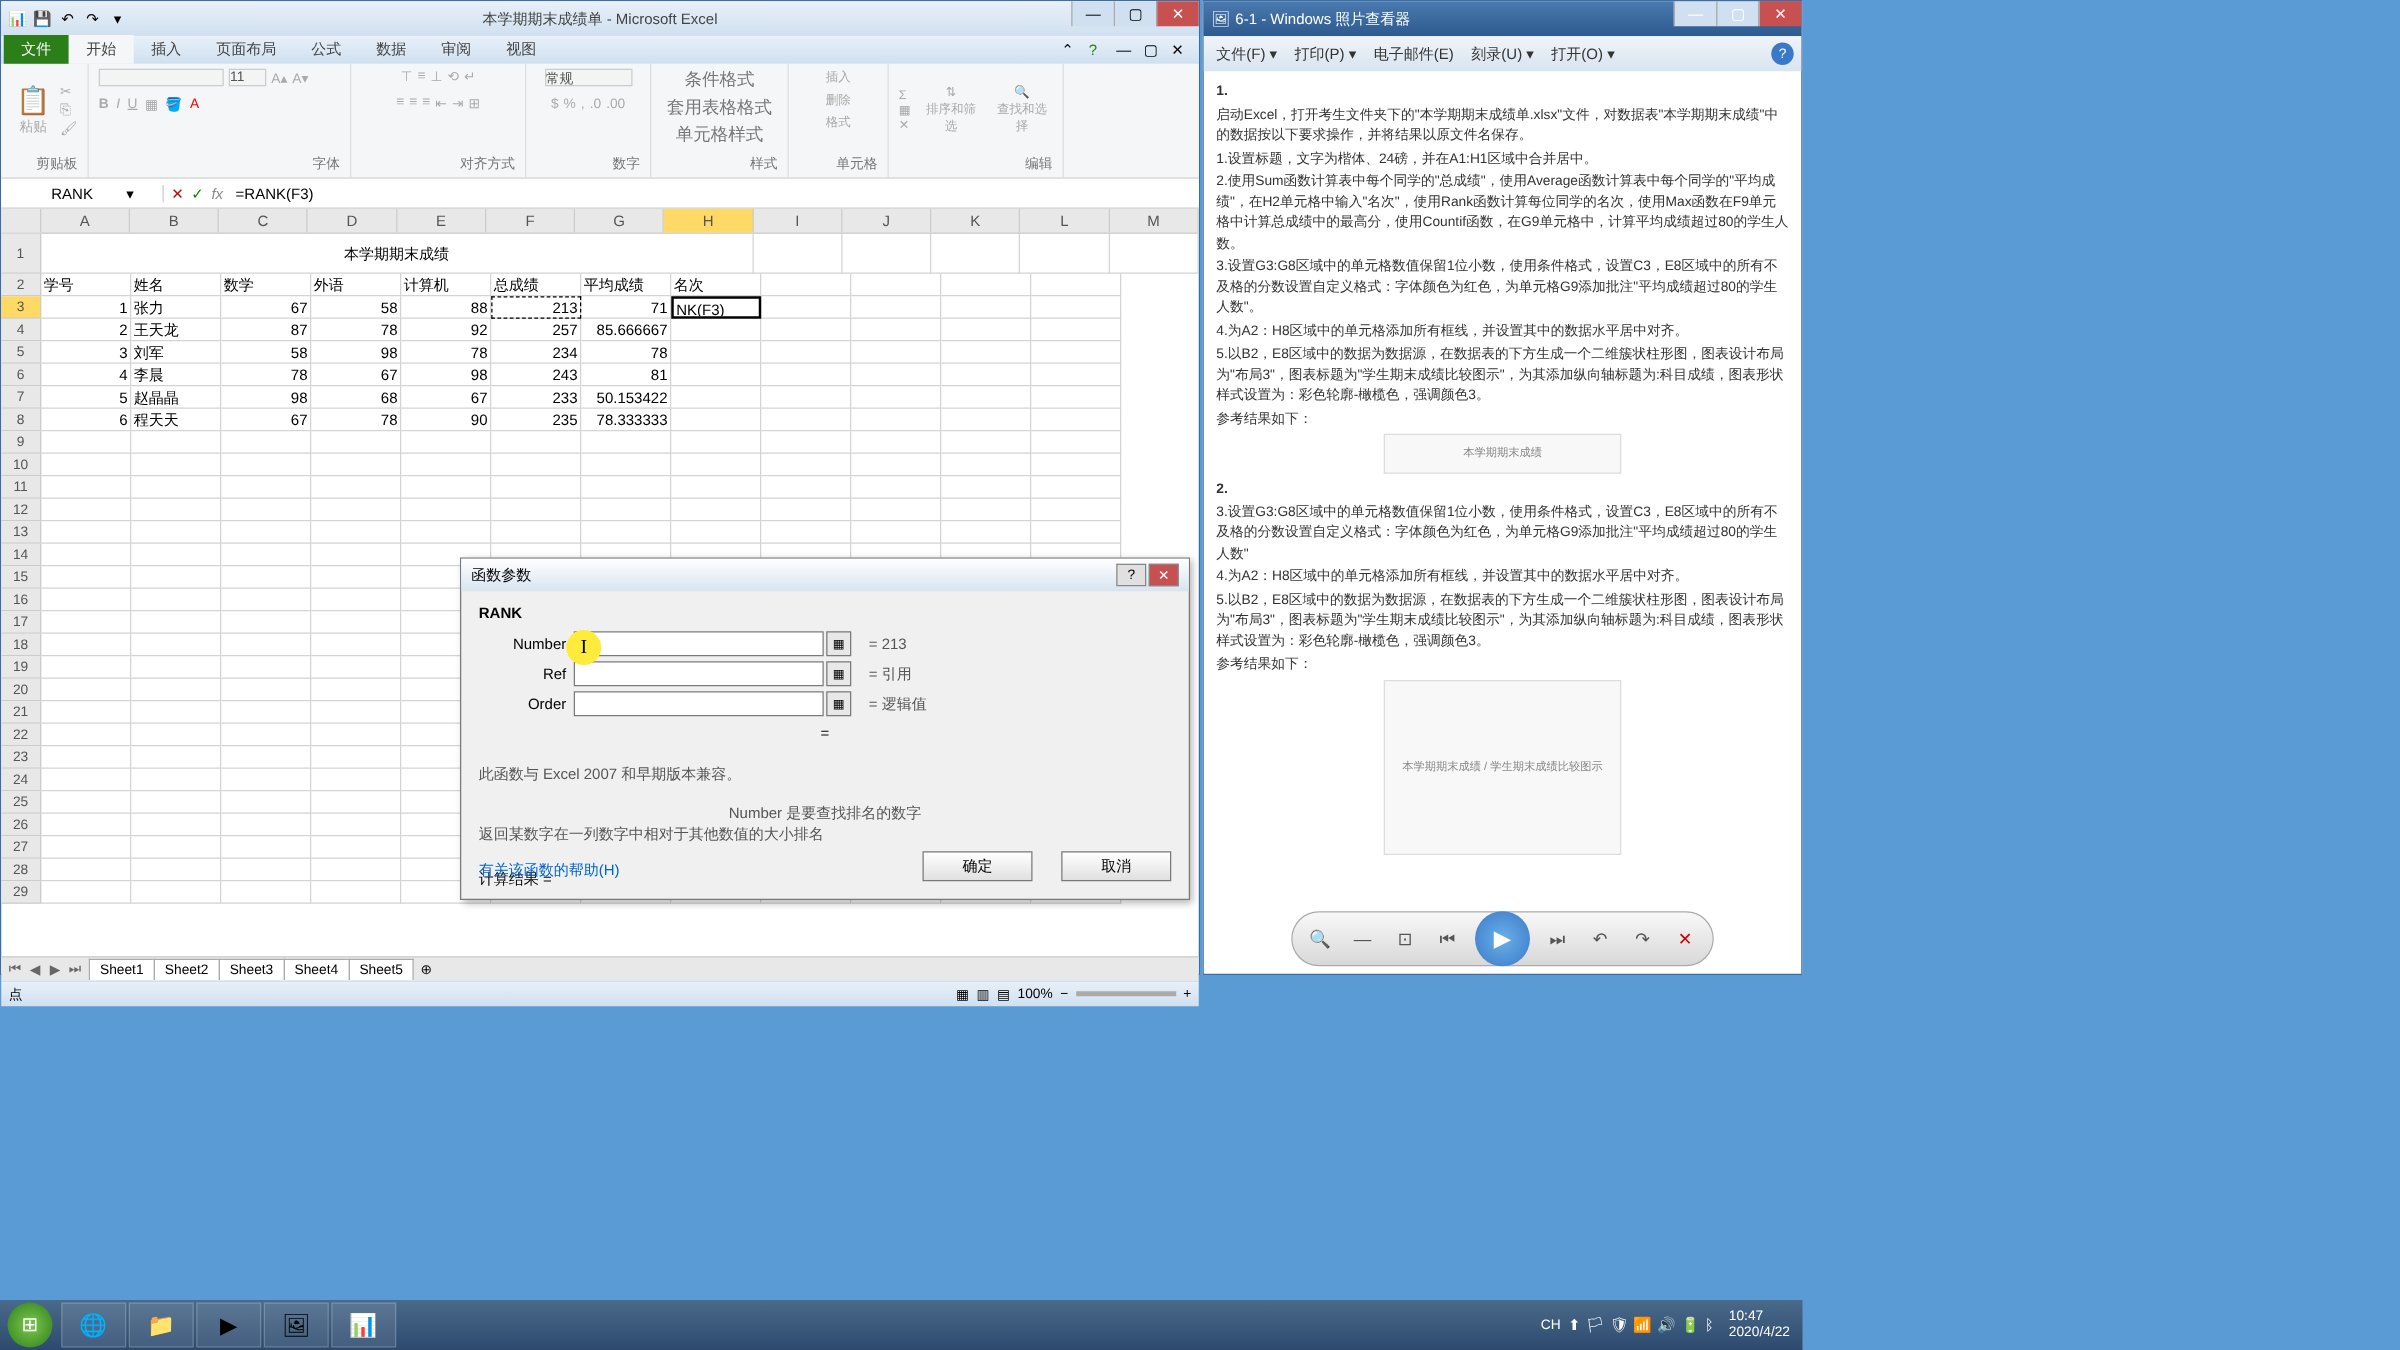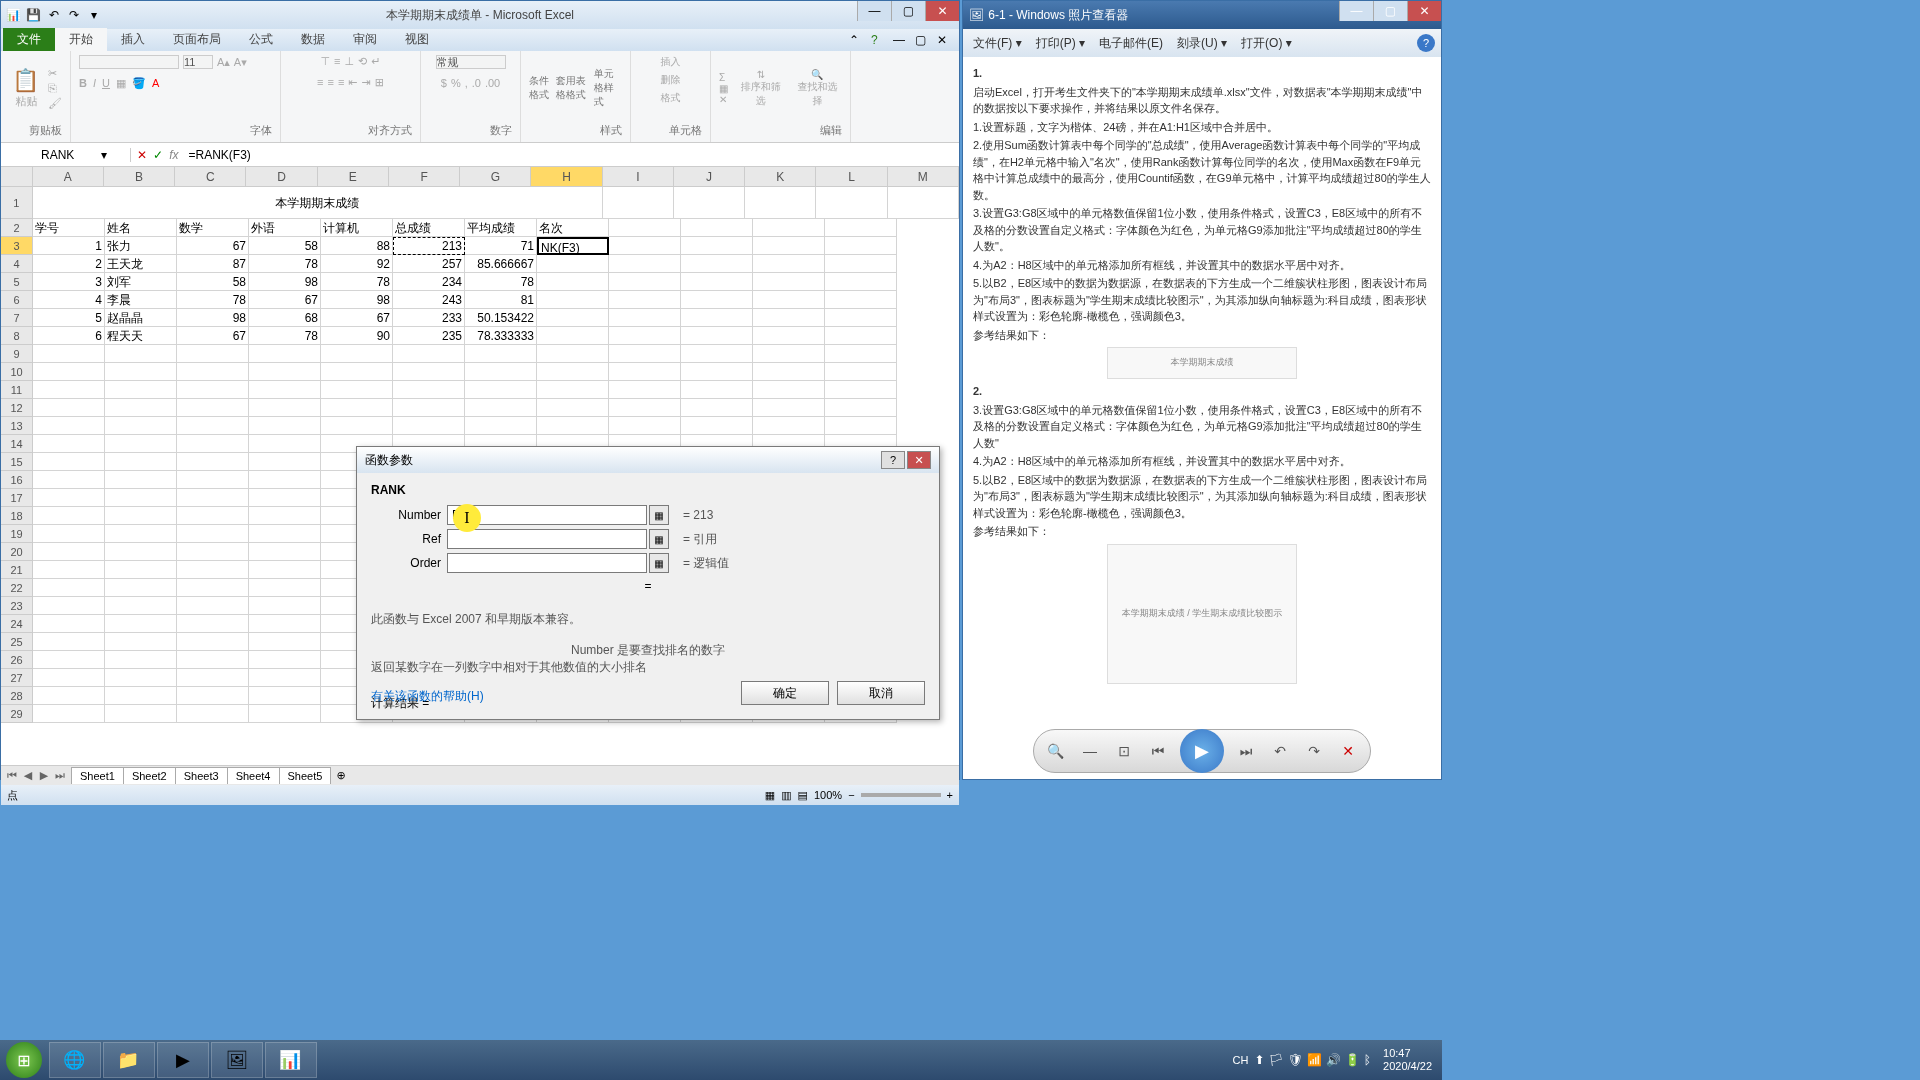--- a/index.html
+++ b/index.html
@@ -58,37 +58,37 @@
 
 .sheet-tabs { height: 20px; background: #e8e8e8; border-top: 1px solid #ccc; display: flex; align-items: center; font-size: 11px; }
 .sheet-tabs .nav { display: flex; gap: 2px; padding: 0 4px; }
 .sheet-tabs .nav span { width: 14px; text-align: center; color: #666; }
 .sheet-tabs .stab { padding: 2px 8px; background: #fff; border: 1px solid #aaa; border-bottom: none; margin-right: -1px; }
 
 .status-bar { height: 20px; background: linear-gradient(#e8f0f8, #d0e0f0); display: flex; align-items: center; font-size: 11px; padding: 0 6px; justify-content: space-between; }
 .zoom { display: flex; align-items: center; gap: 6px; }
 
 
-.fn-dialog { position: absolute; left: 356px; top: 446px; width: 584px; height: 274px; background: #f0f0f0; border: 1px solid #7a7a7a; box-shadow: 2px 2px 6px rgba(0,0,0,0.3); z-index: 100; }
+.fn-dialog { position: absolute; left: 368px; top: 446px; width: 584px; height: 274px; background: #f0f0f0; border: 1px solid #7a7a7a; box-shadow: 2px 2px 6px rgba(0,0,0,0.3); z-index: 100; }
 .fn-dialog .dlg-title { height: 26px; background: linear-gradient(#fff, #d8e4f0); display: flex; align-items: center; padding: 0 8px; font-size: 12px; justify-content: space-between; }
 .fn-dialog .dlg-title .ctrls { display: flex; }
 .fn-dialog .dlg-title .ctrls span { width: 24px; height: 18px; display: inline-flex; align-items: center; justify-content: center; border: 1px solid #888; margin-left: 2px; font-size: 11px; background: #e0e0e0; }
 .fn-dialog .dlg-title .ctrls .x { background: #c75050; color: #fff; }
 .fn-dialog .body { padding: 10px 14px; font-size: 12px; }
 .fn-name { font-weight: bold; margin-bottom: 8px; }
 .fn-row { display: flex; align-items: center; margin-bottom: 4px; }
 .fn-row label { width: 70px; text-align: right; margin-right: 6px; }
 .fn-row input { width: 200px; height: 20px; border: 1px solid #7a7a7a; padding: 0 4px; font-size: 12px; }
 .fn-row .collapse { width: 20px; height: 20px; border: 1px solid #7a7a7a; background: #e8e8e8; margin-left: 2px; display: inline-flex; align-items: center; justify-content: center; font-size: 10px; }
 .fn-row .eq { margin-left: 14px; color: #555; }
 .highlight-number { background: #ffeb3b; border-radius: 50%; width: 28px; height: 28px; display: inline-flex; align-items: center; justify-content: center; position: absolute; left: 453px; top: 504px; z-index: 101; pointer-events: none; }
 .fn-desc { margin-top: 18px; color: #555; line-height: 1.4; }
 .fn-result { margin-top: 20px; }
 .fn-help { color: #0066cc; position: absolute; left: 14px; bottom: 14px; }
-.fn-buttons { position: absolute; right: 14px; bottom: 14px; display: flex; gap: 8px; }
+.fn-buttons { position: absolute; right: 14px; bottom: 14px; display: flex; gap: 23px; }
 .fn-buttons button { width: 88px; height: 24px; border: 1px solid #7a7a7a; background: linear-gradient(#fff, #e0e0e0); font-size: 12px; }
 
 
 .photo-window { position: absolute; left: 962px; top: 0; width: 480px; height: 780px; background: #fff; border: 1px solid #3a6ea5; }
 .photo-titlebar { height: 28px; background: linear-gradient(#4a7ab0, #2d5a8e); color: #fff; display: flex; align-items: center; padding: 0 6px; font-size: 12px; position: relative; }
 .photo-menubar { height: 28px; background: linear-gradient(#f0f4f8, #d8e4f0); display: flex; align-items: center; font-size: 12px; padding: 0 4px; gap: 2px; position: relative; }
 .photo-menubar .mitem { padding: 2px 6px; color: #333; }
 .photo-menubar .help { position: absolute; right: 6px; width: 18px; height: 18px; background: #3a78c8; color: #fff; border-radius: 9px; display: inline-flex; align-items: center; justify-content: center; font-size: 11px; }
 
 .photo-content { padding: 8px 10px; font-size: 11px; color: #333; line-height: 1.5; height: 660px; overflow: hidden; }
@@ -210,21 +210,21 @@
             <span>$</span>
             <span>%</span>
             <span>,</span>
             <span>.0</span>
             <span>.00</span>
           </div>
       </div>
       <div class="label">数字</div>
     </div>
     <div class="ribbon-group" style="width:110px">
-      <div class="content" style="flex-direction:row;font-size:10px;color:#777">
+      <div class="content" style="flex-direction:column;font-size:14px;color:#777">
         <div>条件格式</div>
         <div>套用表格格式</div>
         <div>单元格样式</div>
       </div>
       <div class="label">样式</div>
     </div>
     <div class="ribbon-group" style="width:80px">
       <div class="content" style="flex-direction:column;font-size:10px">
         <div>插入</div>
         <div>删除</div>

